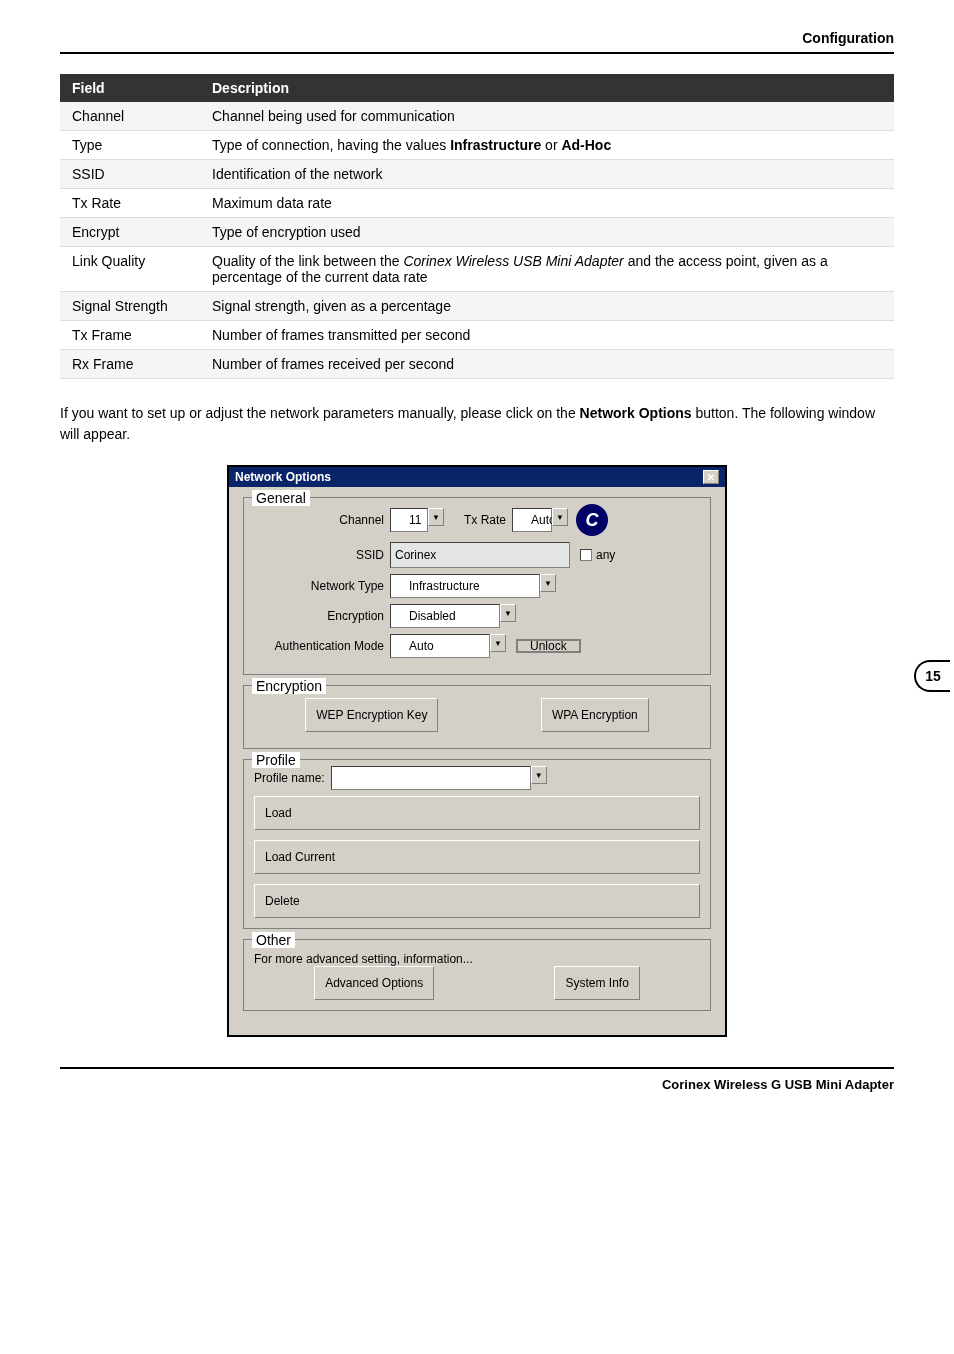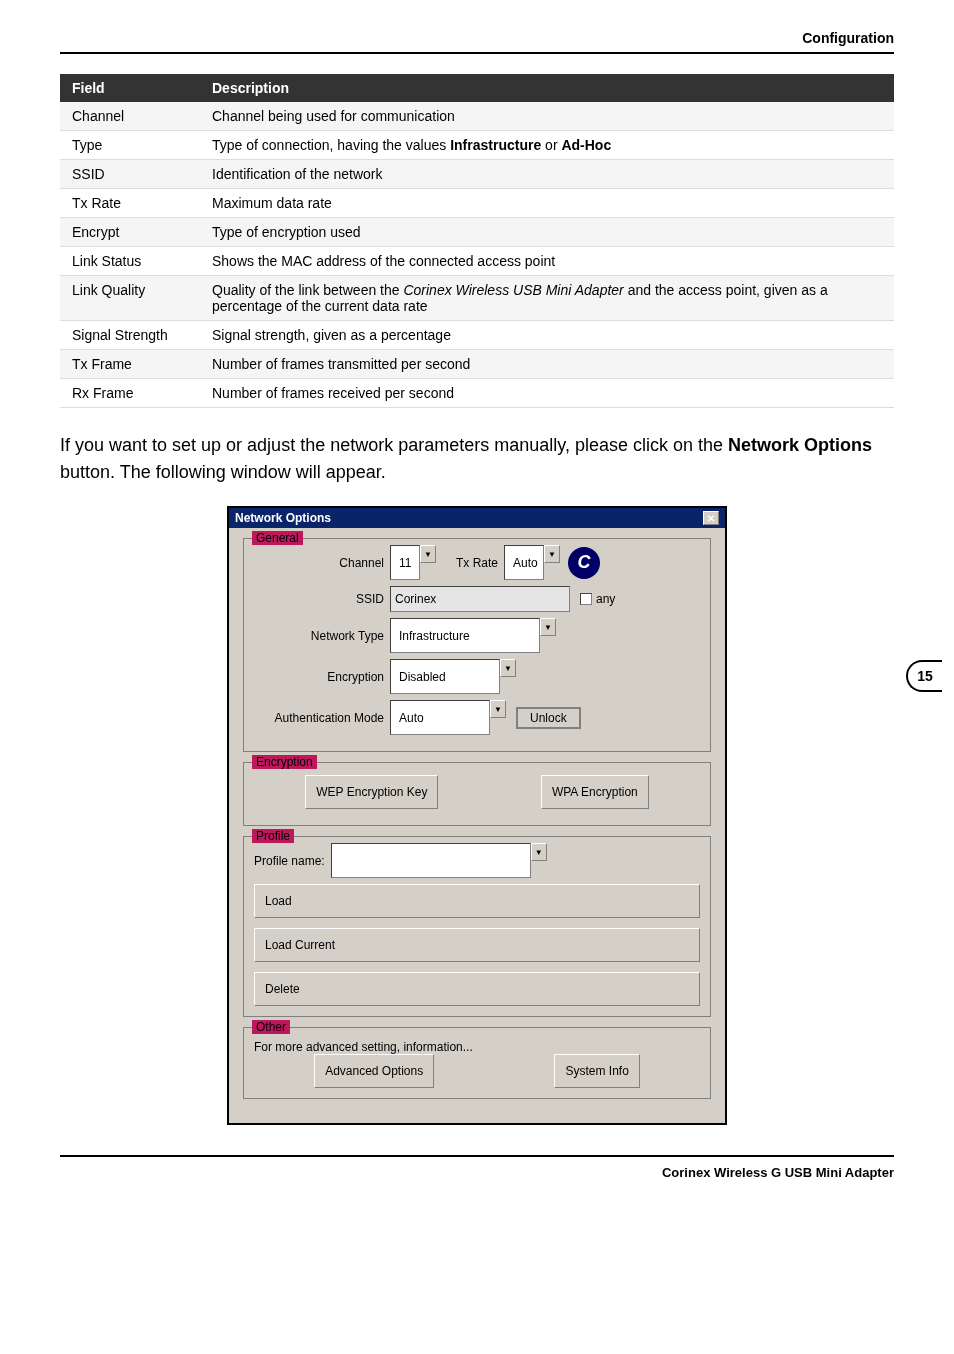--- a/index.html
+++ b/index.html
@@ -56,32 +56,32 @@
     .info-table tr:nth-child(even) td {
       background: #fff;
     }
     .info-table .field-col {
       width: 140px;
       font-family: Arial, sans-serif;
     }
 
     
     .body-text {
-      font-size: 18px;
+      font-size: 14px;
       margin-bottom: 20px;
       line-height: 1.5;
     }
     .body-text strong {
       font-weight: bold;
     }
 
     
     .page-number-tab {
       position: absolute;
-      right: 12px;
+      right: 4px;
       top: 660px;
       background: #fff;
       border: 2px solid #000;
       border-right: none;
       border-radius: 20px 0 0 20px;
       width: 36px;
       height: 32px;
       display: flex;
       align-items: center;
       justify-content: center;
@@ -138,23 +138,23 @@
       border: 1px solid #808080;
       margin-bottom: 10px;
       padding: 6px 10px 10px 10px;
       position: relative;
     }
 
     .section-label {
       position: absolute;
       top: -8px;
       left: 8px;
-      background: #be185d;
+      background: #ffffff;
       padding: 0 4px;
-      font-size: 12px;
+      font-size: 14px;
     }
 
     .form-row {
       display: flex;
       align-items: center;
       margin-bottom: 6px;
     }
 
     .form-label {
       min-width: 130px;
@@ -172,22 +172,22 @@
       font-size: 12px;
       height: 26px;
     }
 
     .win-select {
       background: #fff;
       border: 1px solid #808080;
       border-top-color: #404040;
       border-left-color: #404040;
       font-size: 12px;
-      height: 35px;
-      padding: 0 8px;
+      height: 24px;
+      padding: 0 18px;
       display: inline-flex;
       align-items: center;
     }
 
     .win-select-arrow {
       display: inline-block;
       background: #d4d0c8;
       border: 1px solid #808080;
       border-top-color: #fff;
       border-left-color: #fff;
@@ -270,21 +270,21 @@
       font-size: 13px;
       font-weight: bold;
     }
 
     .unlock-btn {
       border: 2px solid #808080;
       background: #d4d0c8;
       padding: 2px 12px;
       font-size: 12px;
       cursor: pointer;
-      height: 22px;
+      height: 14px;
       display: inline-flex;
       align-items: center;
     }
   </style>
 </head>
 <body>
 
 <div class="page">
 
   <div class="page-header">
@@ -311,24 +311,20 @@
         <td class="field-col">SSID</td>
         <td>Identification of the network</td>
       </tr>
       <tr>
         <td class="field-col">Tx Rate</td>
         <td>Maximum data rate</td>
       </tr>
       <tr>
         <td class="field-col">Encrypt</td>
         <td>Type of encryption used</td>
-      </tr>
-      <tr>
-        <td class="field-col">Link Status</td>
-        <td>Shows the MAC address of the connected access point</td>
       </tr>
       <tr>
         <td class="field-col">Link Quality</td>
         <td>Quality of the link between the <em>Corinex Wireless USB Mini Adapter</em> and the access point, given as a percentage of the current data rate</td>
       </tr>
       <tr>
         <td class="field-col">Signal Strength</td>
         <td>Signal strength, given as a percentage</td>
       </tr>
       <tr>

